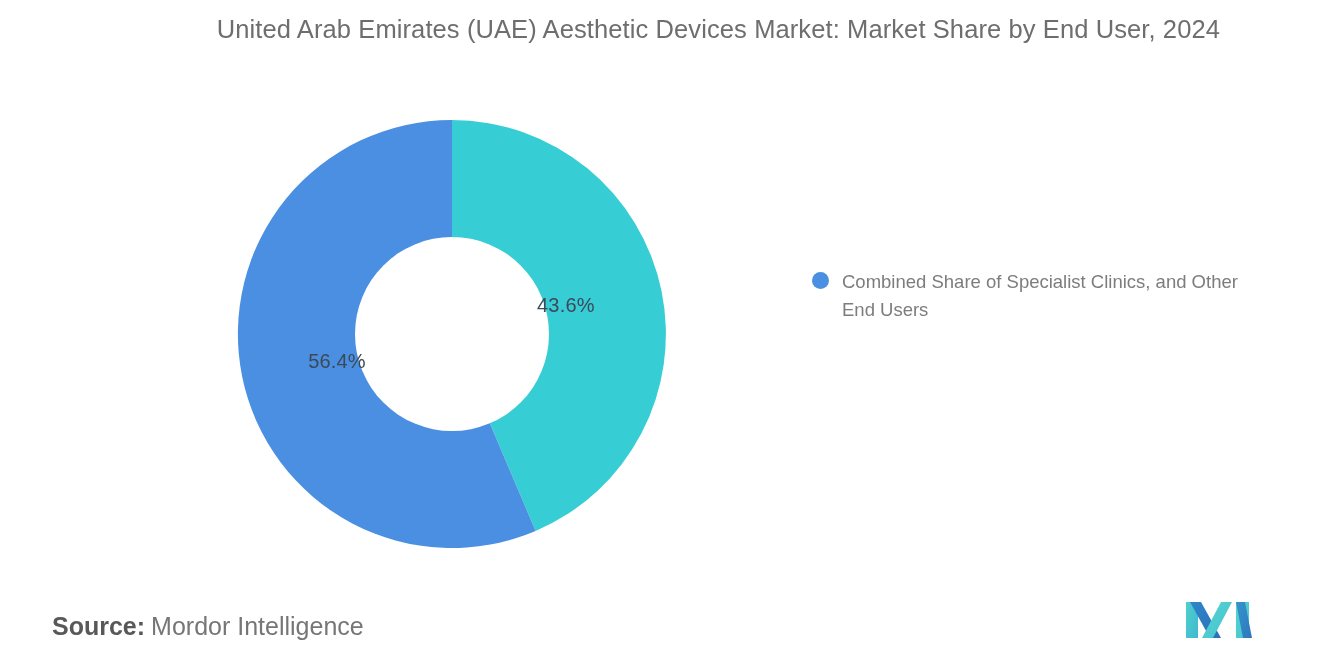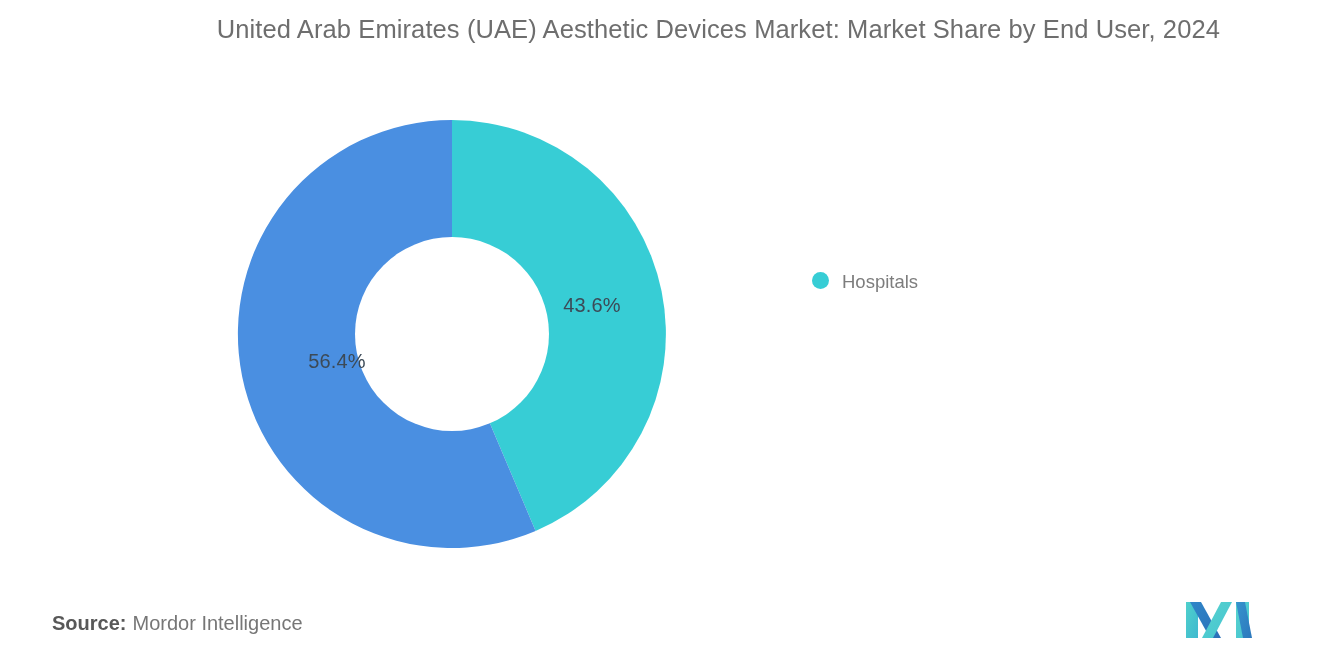--- a/index.html
+++ b/index.html
@@ -54,21 +54,21 @@
   .slice-label.blue-label {
     left: 46px;
     top: 232px;
     width: 110px;
     text-align: center;
   }
   .slice-label.teal-label {
     left: 301px;
     top: 176px;
     width: 110px;
-    text-align: center;
+    text-align: left;
   }
 
   
   .legend {
     position: absolute;
     left: 812px;
     top: 268px;
     width: 470px;
   }
   .legend-item {
@@ -89,21 +89,21 @@
     line-height: 28px;
     color: #7d7d7d;
     max-width: 425px;
   }
 
   
   .source-line {
     position: absolute;
     left: 52px;
     top: 612px;
-    font-size: 20px;
+    font-size: 25px;
     color: #676767;
     white-space: nowrap;
   }
   .source-label {
     font-weight: 700;
     color: #585858;
   }
   .source-value {
     font-weight: 400;
     color: #767676;
@@ -134,25 +134,25 @@
     <circle cx="216" cy="216" r="97" fill="#ffffff"></circle>
   </svg>
 
   <div class="slice-label blue-label">56.4%</div>
 
   <div class="slice-label teal-label">43.6%</div>
 </div>
 
 <div class="legend">
 
+  <div class="legend-item">
+    <span class="legend-marker" style="background:#4a8fe1"></span>
+    <span class="legend-label">Combined Share of Specialist Clinics, and Other End Users</span>
+  </div>
 
-  <div class="legend-item">
-    <span class="legend-marker" style="background:#37cdd5"></span>
-    <span class="legend-label">Hospitals</span>
-  </div>
 
 </div>
 
 <div class="source-line">
   <span class="source-label">Source:</span><span class="source-value">Mordor Intelligence</span>
 </div>
 
 <div class="brand-logo">
   <svg viewBox="0 0 72 46" width="72" height="46">
     <defs>

